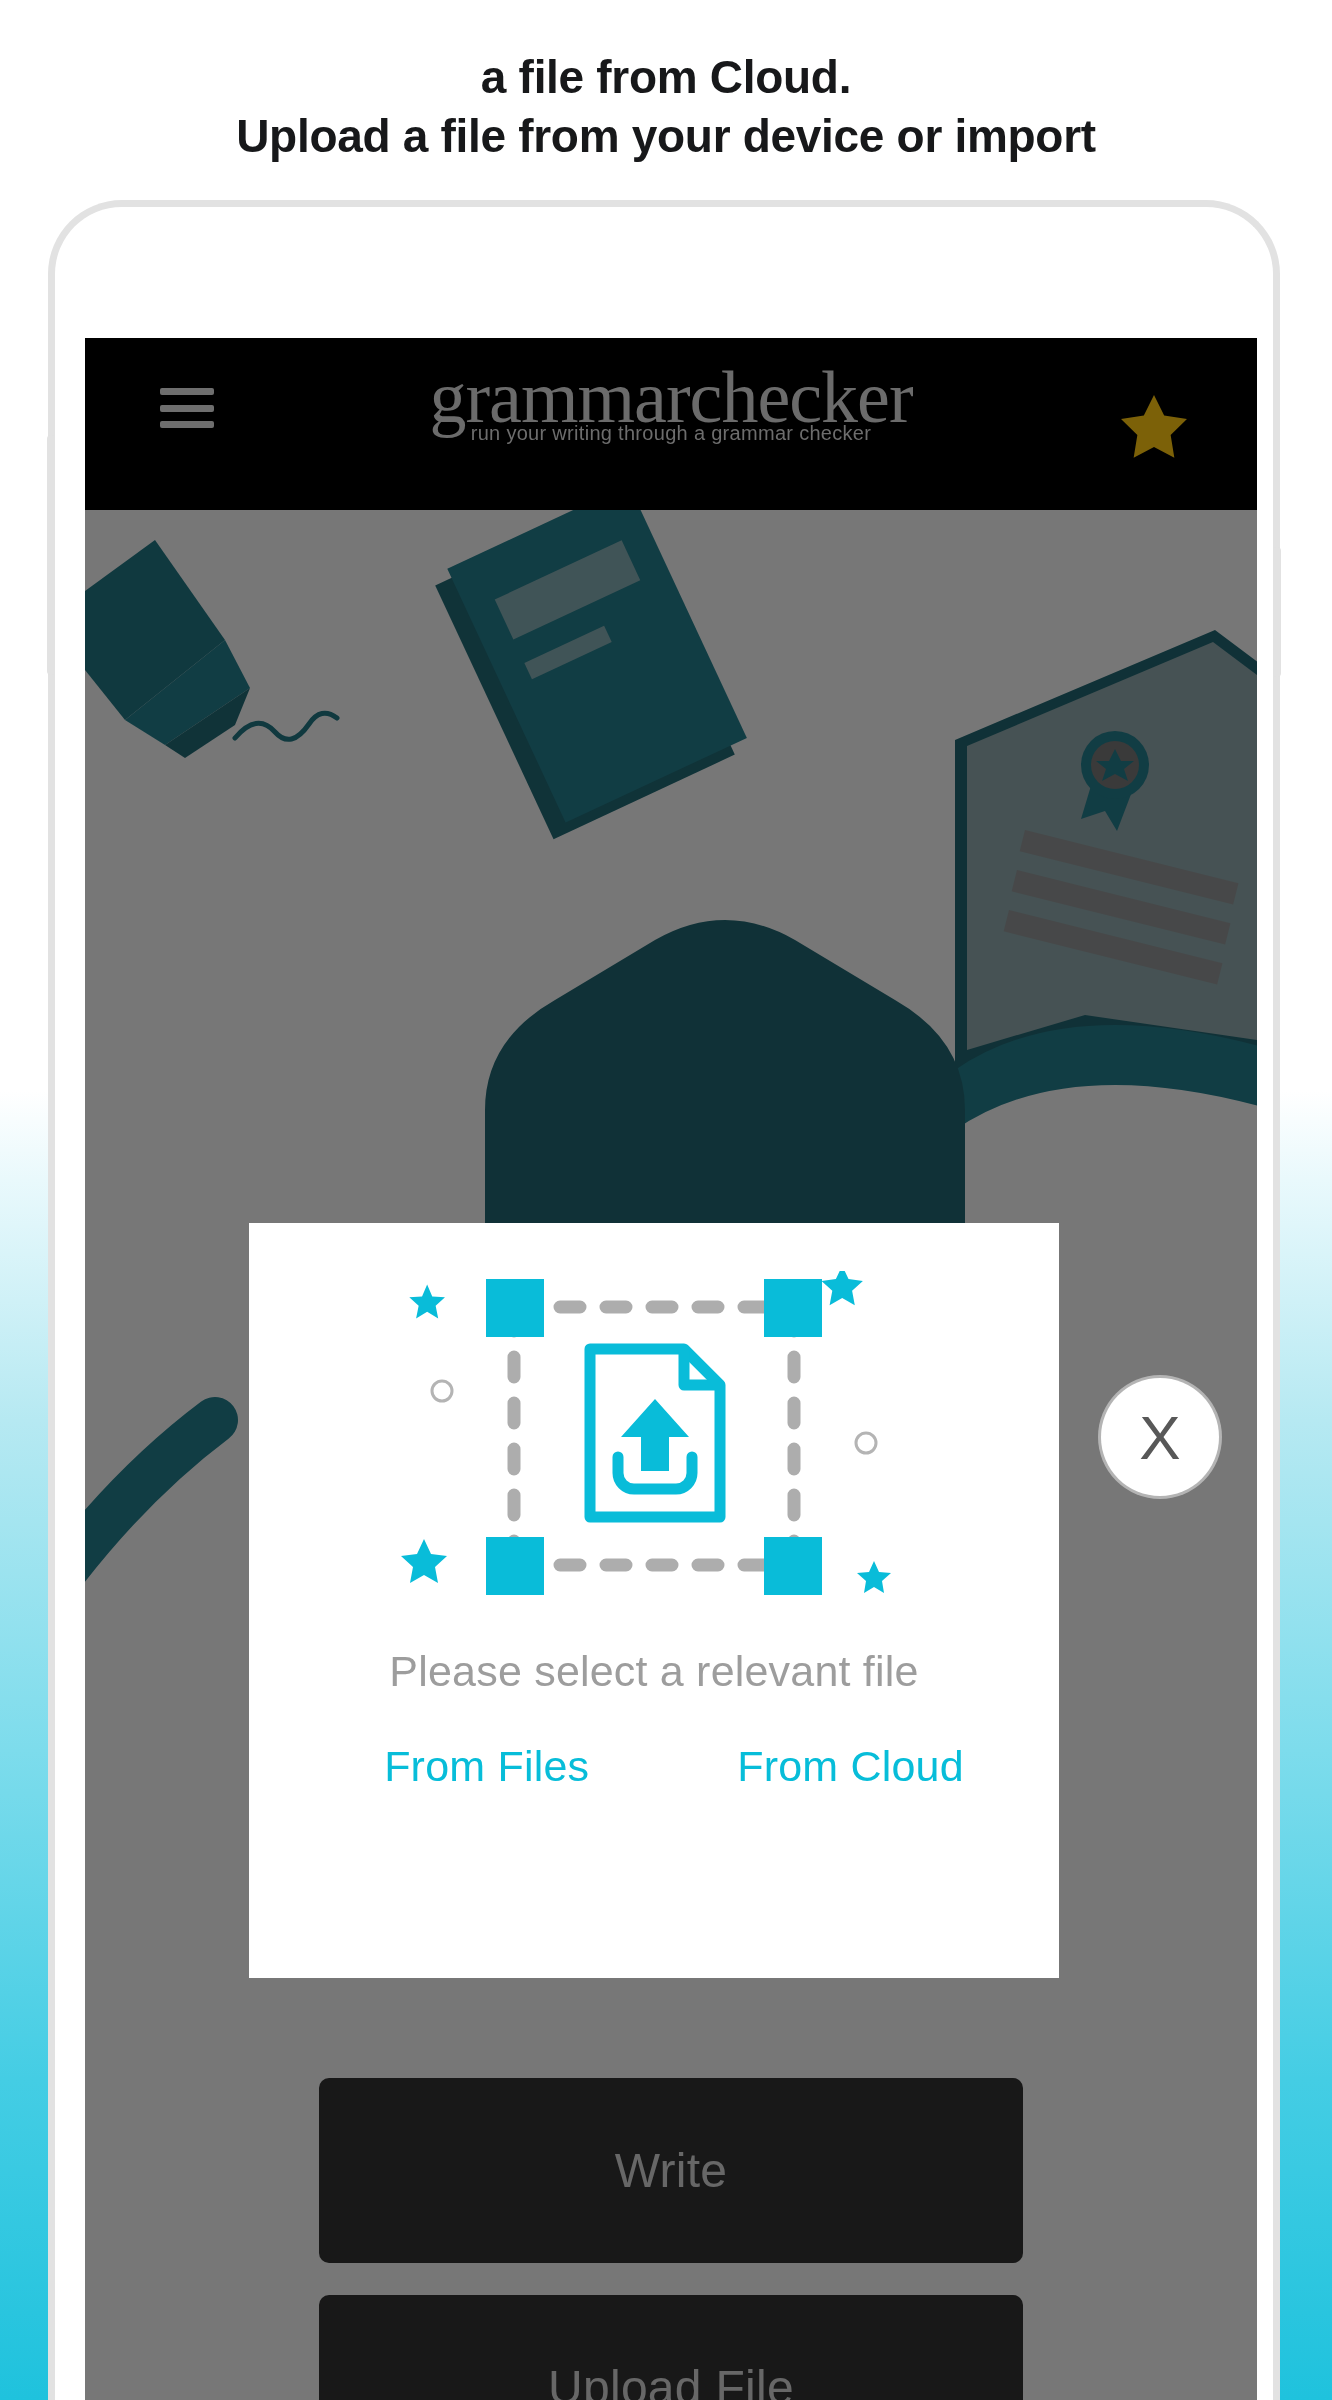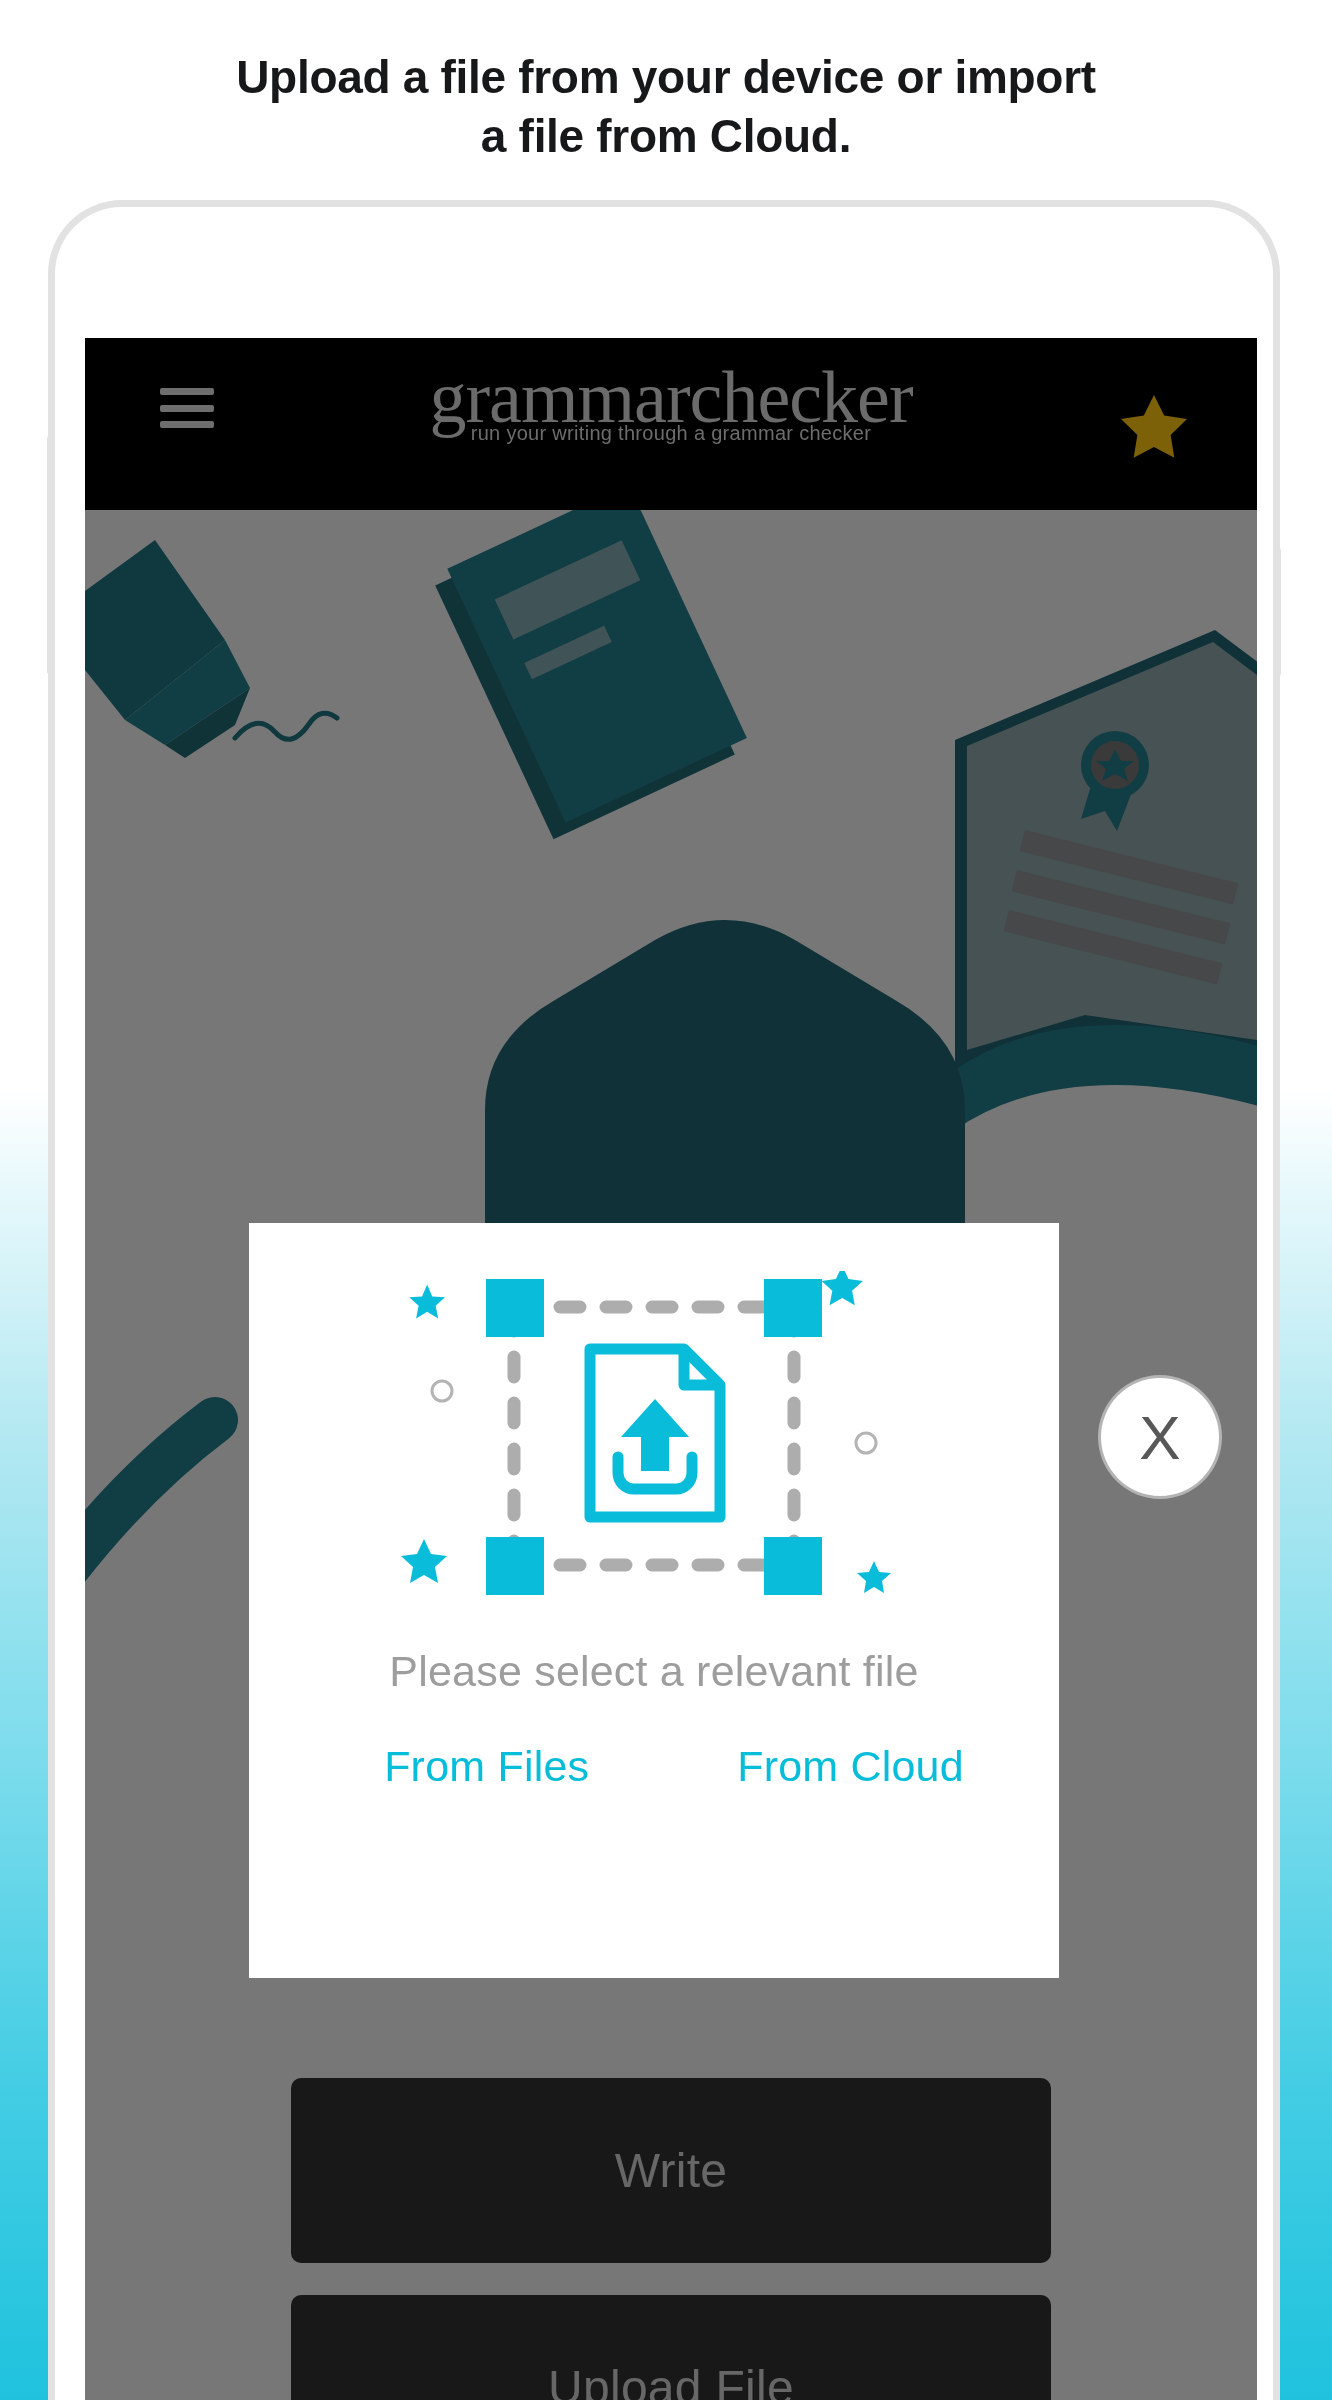--- a/index.html
+++ b/index.html
@@ -210,21 +210,21 @@
 
   
   #app-buttons {
     position: absolute;
     left: 0;
     top: 1740px;
     width: 1172px;
     z-index: 1;
   }
   .app-btn {
-    width: 760px;
+    width: 704px;
     height: 185px;
     margin: 0 auto 32px auto;
     background: #1d1d1d;
     border-radius: 10px;
     display: flex;
     align-items: center;
     justify-content: center;
     color: #d8d8d8;
     font-size: 48px;
     letter-spacing: 0.3px;
@@ -288,22 +288,22 @@
     cursor: pointer;
     box-shadow: 0 0 0 3px rgba(255,255,255,0.45);
   }
 </style>
 </head>
 <body>
 
 <div id="page">
 
   <div id="headline">
+    <div>a file from Cloud.</div>
     <div>Upload a file from your device or import</div>
-    <div>a file from Cloud.</div>
   </div>
 
   <div id="phone">
 
     <div id="nub-left" class="side-nub"></div>
     <div id="nub-right" class="side-nub"></div>
 
     <div id="hw-cam-left"></div>
     <div id="hw-speaker"></div>
     <div id="hw-cam-a"></div>

